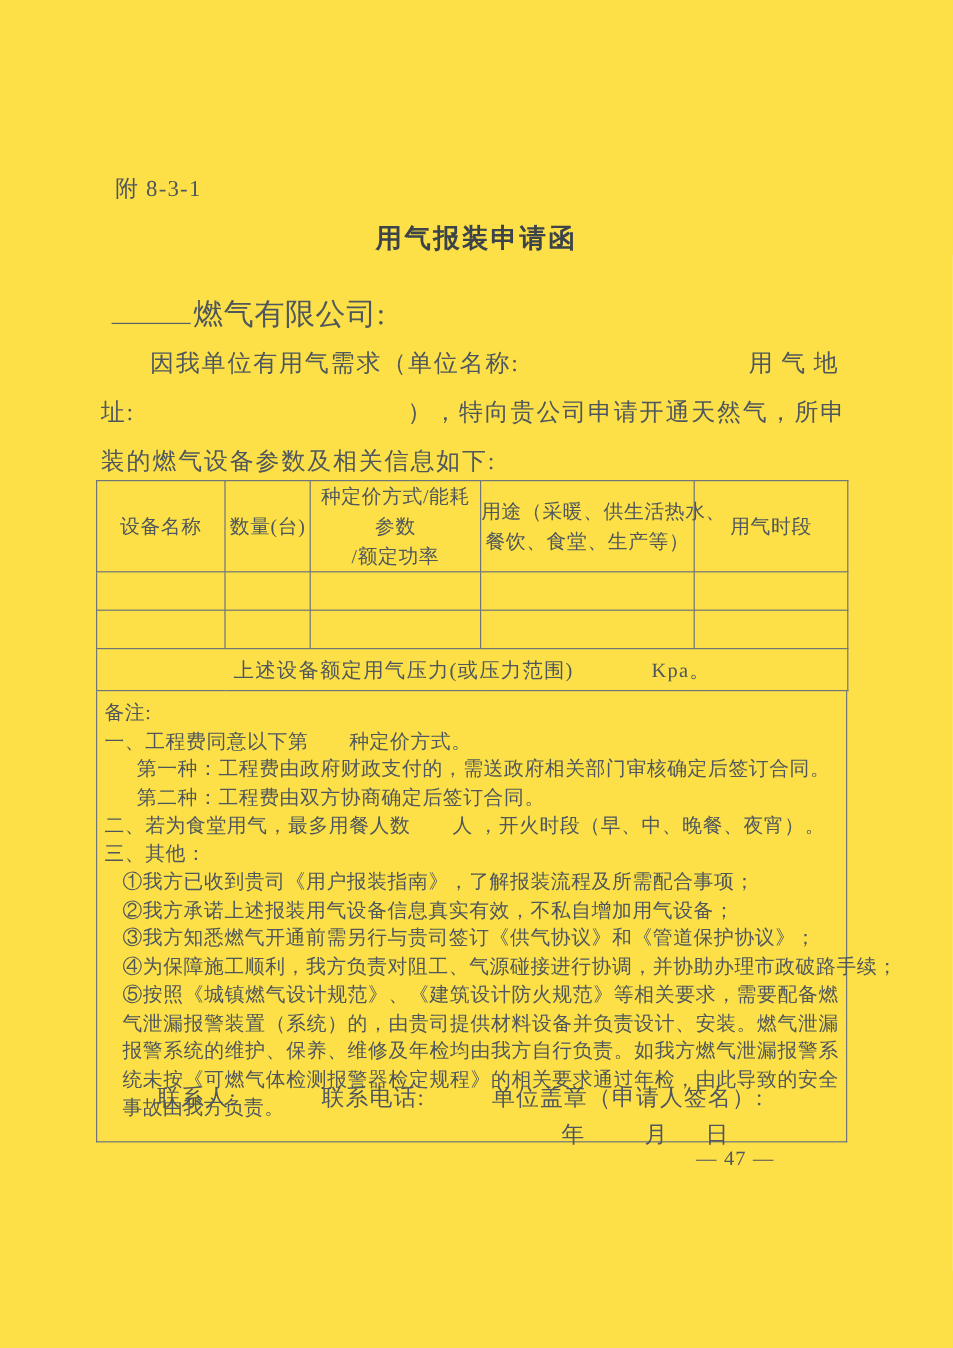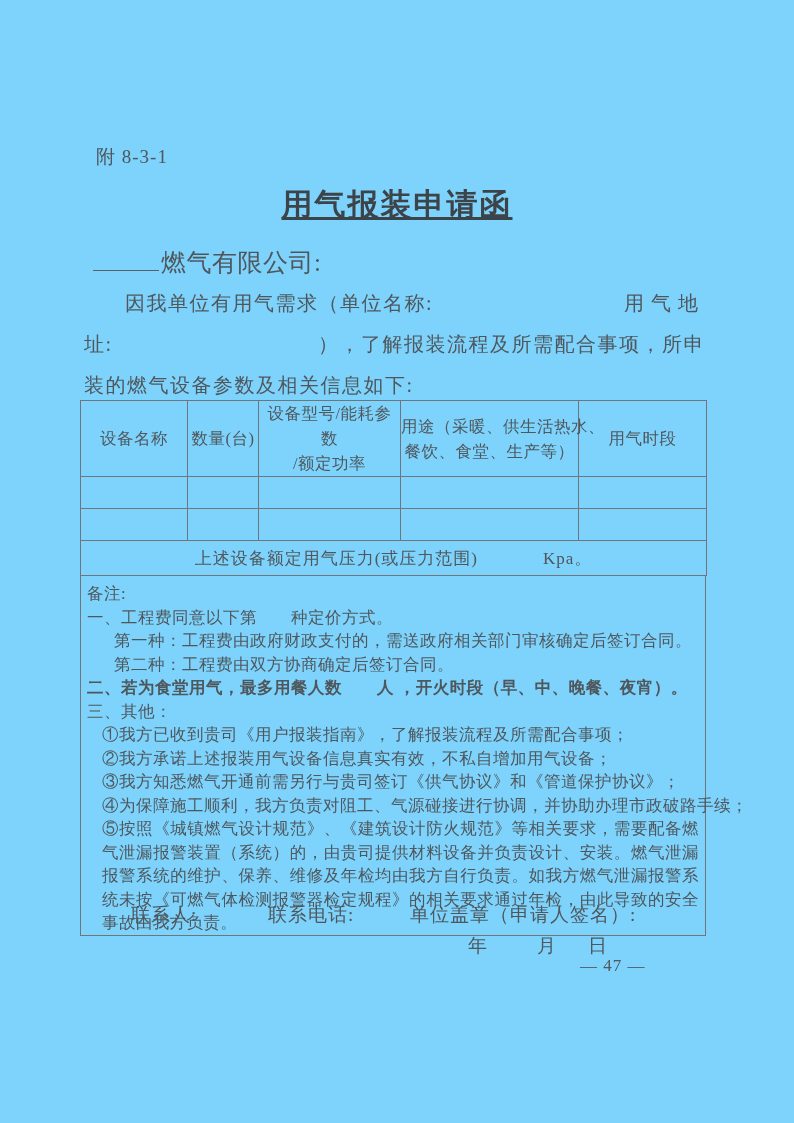--- a/index.html
+++ b/index.html
@@ -2,25 +2,25 @@
 <html><head>
 <meta charset="utf-8">
 <style>
   html,body{margin:0;padding:0;}
   body{
     width:794px;height:1123px;
     background:#ffffff;
     font-family:"Liberation Serif","DejaVu Serif",serif;
     color:#4f575d;
   }
-  .page{position:relative;width:794px;height:1123px;background:#7dd3fc;overflow:hidden;}
+  .page{position:relative;width:794px;height:1123px;background:#fde047;overflow:hidden;}
 
   .attach{position:absolute;left:96px;top:144px;font-size:19px;letter-spacing:1px;}
   .doc-title{position:absolute;left:0;top:184px;width:794px;text-align:center;
-             font-size:31px;font-weight:bold;color:#3c4349;letter-spacing:2px;text-decoration:underline;}
+             font-size:22px;font-weight:bold;color:#3c4349;letter-spacing:2px;}
 
   .body-text{position:absolute;left:84px;top:242px;width:621px;font-size:20px;
              letter-spacing:1.5px;}
   .line{height:41px;line-height:41px;white-space:nowrap;}
   .salutation .blank{display:inline-block;width:66px;height:1px;
                      border-bottom:1.5px solid #5a6166;vertical-align:baseline;
                      margin-left:9px;margin-right:2px;}
   .salutation .company{font-size:25px;letter-spacing:0.5px;}
   .flexline{display:flex;justify-content:space-between;}
   .indent2{padding-left:41px;}
@@ -31,27 +31,27 @@
   table.dev td{border:1px solid #6e757b;text-align:center;vertical-align:middle;
                padding:0;color:#4f575d;}
   .hrow td{height:60px;font-size:16.5px;letter-spacing:0.5px;line-height:25px;}
   .hcell-small{font-size:15px;letter-spacing:0;}
   .hcell-small div{white-space:nowrap;}
   .erow td{height:31px;}
   .prow td{height:34px;font-size:17px;letter-spacing:1px;}
   .pspacer{display:inline-block;width:65px;}
 
   .remarks{border:1px solid #6e757b;border-top:none;width:612px;
-           padding:6px 6px 0 6px;font-size:16.5px;letter-spacing:0.5px;}
+           padding:6px 6px 16px 6px;font-size:16.5px;letter-spacing:0.5px;}
   .remarks .rline{height:23.5px;line-height:23.5px;white-space:nowrap;}
   .ind-opt{padding-left:27px;}
   .ind-item{padding-left:15px;}
   .gap34{display:inline-block;width:34px;}
   .gap35{display:inline-block;width:35px;}
-  .rflex{display:flex;justify-content:space-between;padding-right:12px;font-weight:bold;}
+  .rflex{display:flex;justify-content:space-between;padding-right:12px;}
   .para5{padding-left:15px;line-height:23.5px;text-align:justify;
          white-space:normal;letter-spacing:0.4px;}
 
   .sign-row{position:absolute;left:0;top:902px;width:758px;height:30px;font-size:19px;}
   .sign-row span{position:absolute;white-space:nowrap;letter-spacing:1px;}
   .pos-contact{left:131px;}
   .pos-phone{left:268px;text-align:right;}
   .pos-seal{left:410px;}
 
   .date-row{position:absolute;left:0;top:933px;width:794px;height:28px;font-size:19px;}
@@ -74,40 +74,40 @@
   <div class="body-text">
     <div class="line salutation">
       <span class="blank"></span><span class="company">燃气有限公司:</span>
     </div>
     <div class="line flexline indent2">
       <span>因我单位有用气需求（单位名称:</span>
       <span class="spaced3">用气地</span>
     </div>
     <div class="line flexline">
       <span>址:</span>
-      <span>），了解报装流程及所需配合事项，所申</span>
+      <span>），特向贵公司申请开通天然气，所申</span>
     </div>
     <div class="line">装的燃气设备参数及相关信息如下:</div>
   </div>
 
   <div class="form-box">
     <table class="dev">
       <colgroup>
         <col style="width:107px">
           <col style="width:71px">
           <col style="width:142px">
         <col style="width:178px">
           <col style="width:128px">
       </colgroup>
       <tbody>
           <tr class="hrow">
         <td>设备名称</td>
         <td>数量(台)</td>
         <td>
-          <div>设备型号/能耗参数</div>
+          <div>种定价方式/能耗参数</div>
           <div>/额定功率</div>
         </td>
         <td class="hcell-small">
           <div>用途（采暖、供生活热水、</div>
           <div>餐饮、食堂、生产等）</div>
         </td>
         <td>用气时段</td>
       </tr>
       <tr class="erow">
         <td></td>

